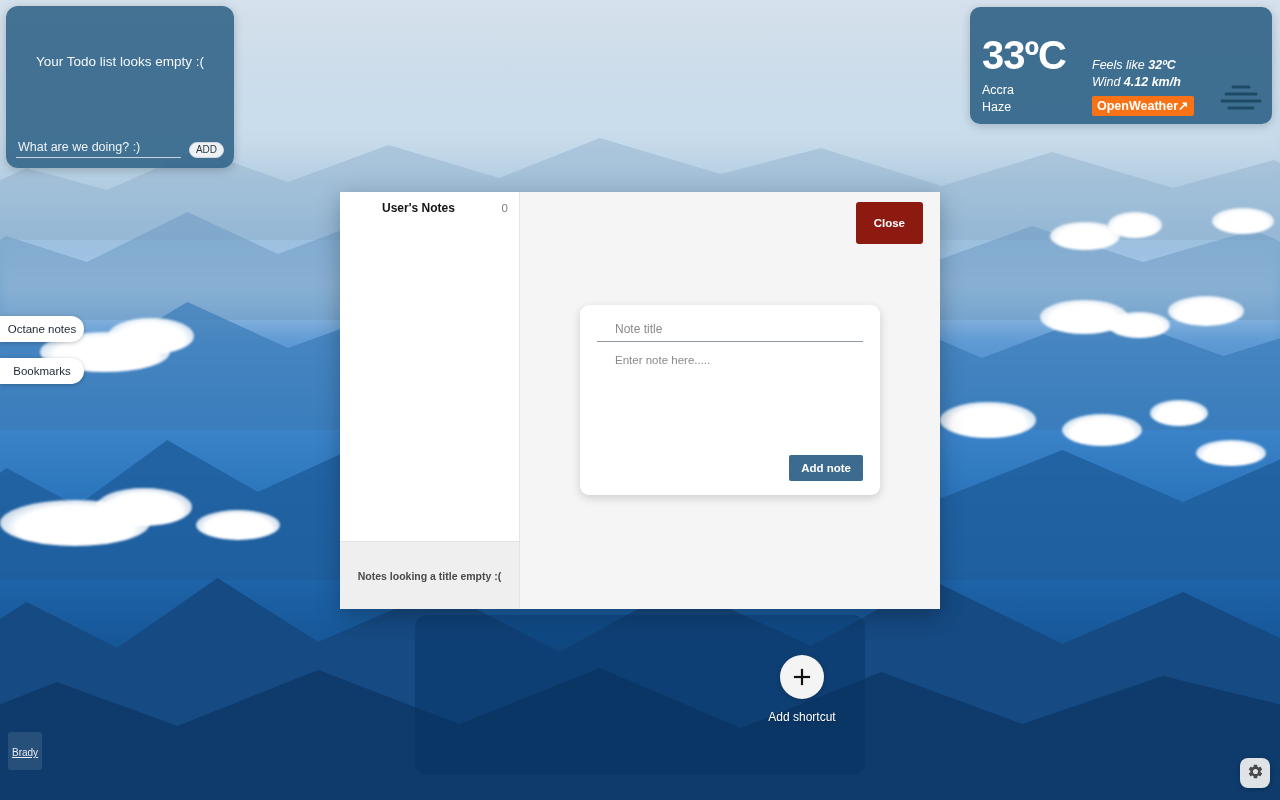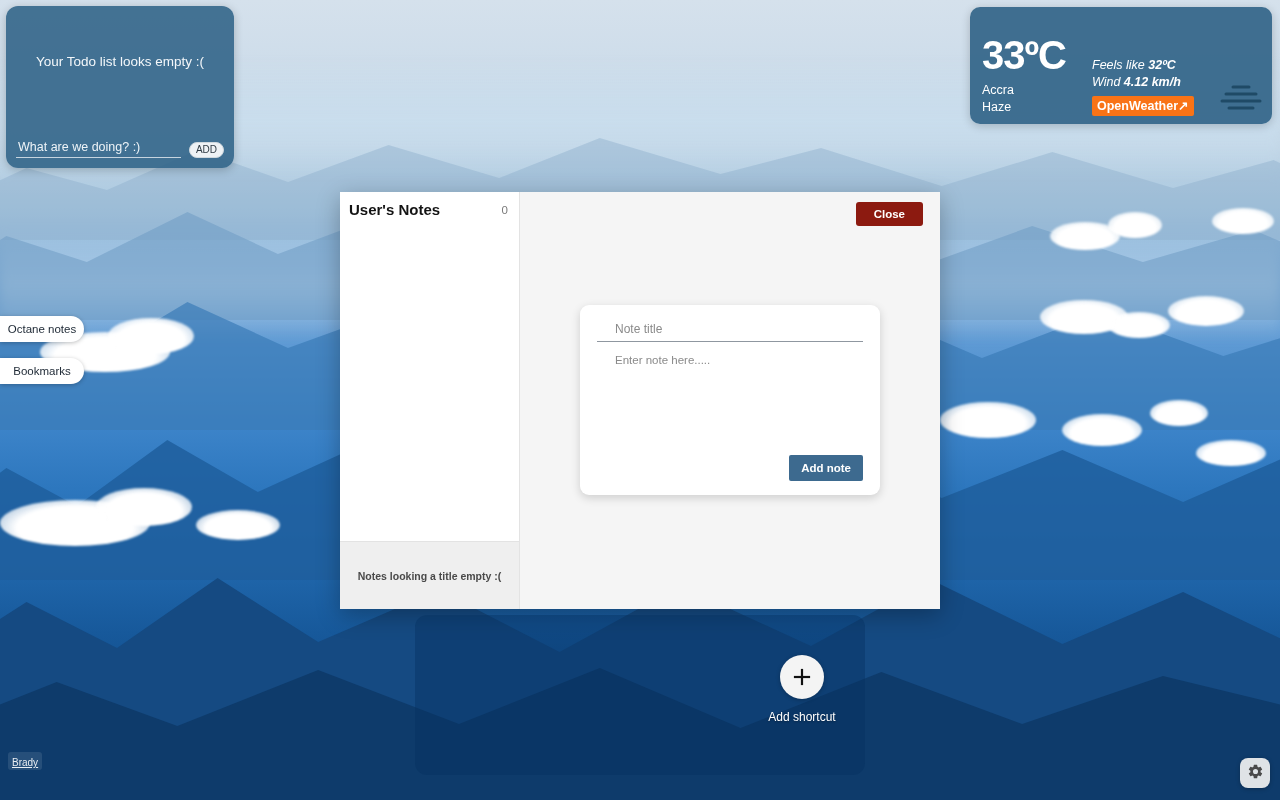--- a/index.html
+++ b/index.html
@@ -147,38 +147,38 @@
   }
   #notes-sidebar {
     width: 180px; background: #ffffff;
     display: flex; flex-direction: column;
     border-right: 1px solid #e3e3e3;
   }
   #notes-sidebar-header {
     display: flex; align-items: center; justify-content: space-between;
     padding: 9px 11px 8px 9px;
   }
-  #notes-sidebar-title { font-size: 15px; font-weight: bold; color: #141414; }
+  #notes-sidebar-title { font-size: 12px; font-weight: bold; color: #141414; margin-left: 33px; }
   #notes-count { font-size: 11.5px; color: #7a7a7a; }
   #notes-list { flex: 1; background: #fff; }
   #notes-empty {
     background: #efefef;
     border-top: 1px solid #e3e3e3;
     height: 68px;
     display: flex; align-items: center; justify-content: center;
     font-size: 10.5px; font-weight: bold; color: #4a4a4a;
   }
   #notes-main { flex: 1; position: relative; background: #f5f5f5; }
   #close-button {
     position: absolute; right: 17px; top: 10px;
     background: #8c1a10; color: #fff;
     border: none; border-radius: 3px;
     font-family: "Liberation Sans", sans-serif;
     font-size: 11.5px; font-weight: bold;
-    padding: 6px 18px;
+    padding: 15px 18px;
     cursor: pointer;
     text-align: right;
   }
   #note-card {
     position: absolute; left: 60px; top: 113px;
     width: 300px; height: 190px;
     background: #fff;
     border-radius: 9px;
     box-shadow: 0 3px 10px rgba(0,0,0,0.16);
     padding: 16px 17px 14px 17px;
@@ -233,21 +233,21 @@
     margin-top: 11px;
     color: #fff; font-size: 12px;
     text-shadow: 0 1px 2px rgba(0,0,0,0.35);
   }
 
   
   #attribution {
     position: absolute; left: 8px; bottom: 30px;
     background: rgba(255,255,255,0.10);
     border-radius: 3px;
-    padding: 0 4px;
+    padding: 10px 4px;
   }
   #attribution-link {
     color: #e9eef3; font-size: 10px;
     text-decoration: underline;
     cursor: pointer;
   }
   #settings-button {
     position: absolute; right: 10px; bottom: 12px;
     width: 30px; height: 30px;
     background: #dfe3e6;

